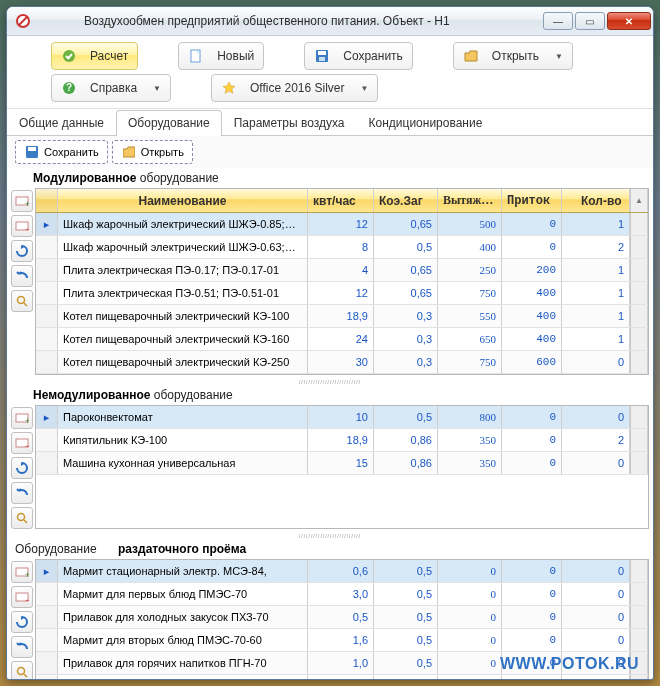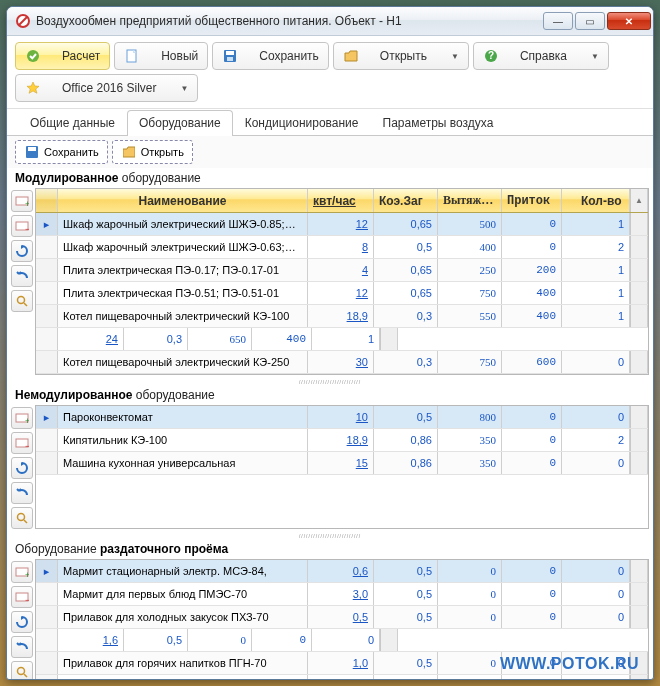--- a/index.html
+++ b/index.html
@@ -24,20 +24,21 @@
   display: flex;
   flex-direction: column;
 }
 .titlebar {
   height: 29px;
   background: linear-gradient(to bottom, #fdfdfe 0%, #ecf0f5 45%, #dde5ed 46%, #e7edf3 100%);
   display: flex;
   align-items: center;
   padding: 0 2px 0 8px;
   border-bottom: 1px solid #c0ccd8;
+  gap: 48px;
 }
 .title-icon { width: 16px; height: 16px; display:flex; align-items:center; justify-content:center; margin-right: 5px; }
 .title-text { font-size: 12px; color: #2b2b2b; flex:1; white-space:nowrap; overflow:hidden; }
 .win-btns { display:flex; gap:0; margin-left:auto; }
 .win-btn {
   width: 30px; height: 18px;
   border: 1px solid #8a9eb5;
   border-radius: 3px;
   margin-left: 2px;
   background: linear-gradient(to bottom, #f6f9fc, #dde6ef);
@@ -49,68 +50,69 @@
   background: linear-gradient(to bottom, #f08d7b 0%, #d9472a 45%, #c72f10 46%, #d84a2c 100%);
   border-color:#8d2e1a; color:#fff; font-weight:bold;
 }
 .toolbar {
   padding: 6px 8px;
   background: #fff;
   border-bottom: 1px solid #e0e0e0;
   display:flex; gap:4px; align-items:center; flex-wrap:wrap;
 }
 .btn {
-  display:flex; align-items:center; gap:21px;
+  display:flex; align-items:center; gap:13px;
   padding: 5px 9px;
   border: 1px solid #c5c5c5;
   border-radius: 4px;
   background: linear-gradient(to bottom, #fefefe 0%, #f1f1f1 100%);
   font-size: 12px; color:#333;
   cursor:pointer;
   white-space:nowrap;
+  margin-left:36px;
 }
 .btn.primary {
   border-color: #d9c96a;
   background: linear-gradient(to bottom, #fffde6 0%, #fff4a6 45%, #ffe978 46%, #fff3b2 100%);
 }
 .btn .drop { font-size:8px; color:#555; margin-left:3px; }
 .ic { width:16px; height:16px; display:inline-flex; align-items:center; justify-content:center; }
-.tabs { display:flex; gap:0; padding: 0 11px; border-bottom:1px solid #c8c8c8; background:#fff; }
+.tabs { display:flex; gap:0; padding: 0 0; border-bottom:1px solid #c8c8c8; background:#fff; }
 .tab {
   padding: 5px 11px 6px;
   font-size:12px; color:#333;
   border:1px solid transparent;
   border-bottom:none;
   cursor:pointer;
   position:relative; top:1px;
 }
 .tab.active { background:#fff; border-color:#c8c8c8; border-radius:4px 4px 0 0; }
 .sub-toolbar { padding:4px 8px; display:flex; gap:4px; background:#fafafa; }
 .sbtn { display:flex; align-items:center; gap:4px; padding:3px 8px; border:1px dashed #88a; border-radius:3px; font-size:11px; background:#fff; cursor:pointer; }
 .section-title { padding: 3px 8px 3px 8px; font-size:12px; color:#222; }
-.section-title b { color:#000; }
+.section-title b { color:#000;margin-left:18px; }
 .grid-wrap { display:flex; padding:0 4px 4px 4px; gap:2px; }
 .vtools { width:22px; display:flex; flex-direction:column; gap:3px; padding-top:2px; }
 .vtools .vtb {
   width:22px; height:22px; border:1px solid #c0c0c0; border-radius:3px;
   background:linear-gradient(to bottom,#fdfdfd,#ececec);
   display:flex; align-items:center; justify-content:center; cursor:pointer;
 }
 .grid-scroll { flex:1; border:1px solid #b8b8b8; background:#fff; position:relative; overflow:hidden; }
 .ghdr, .grow { display:flex; }
 .ghdr { background: linear-gradient(to bottom, #fffbdd 0%, #ffe98f 45%, #fbd767 46%, #ffe790 100%); border-bottom:1px solid #b3a44f; font-weight:bold; color:#333; height:24px; font-size:12px;justify-content:flex-end; }
 .gc { border-right:1px solid #cfcfcf; padding:3px 5px; display:flex; align-items:center; overflow:hidden; white-space:nowrap; text-overflow:ellipsis; height:100%; }
 .grow { height:23px; border-bottom:1px solid #e2e2e2; }
 .grow:nth-child(odd) { background:#fbfbfb; }
 .grow.sel { background:#d7e8f7; }
 .grow .gc:first-child { color:#1a57c5; }
 .num { justify-content:flex-end; color:#1a57c5; }
 .c0 { width:22px; justify-content:center; background:rgba(0,0,0,0.03); }
 .c1 { flex:1; min-width:0; }
-.c2 { width:66px;text-decoration:underline; }
+.c2 { width:66px; }
 .c3 { width:64px; }
 .c4 { width:64px;font-family:Liberation Serif, serif; }
 .c5 { width:60px;font-family:Liberation Mono, monospace; }
 .c6 { width:54px;margin-left:14px; }
 .csb { width:18px; background:#efefef; border-left:1px solid #c8c8c8; justify-content:center; color:#777; font-size:8px; }
 .resizer { height:6px; cursor:row-resize; display:flex; align-items:center; justify-content:center; color:#888; letter-spacing:1px; font-size:5px; user-select:none; }
 .footer-link { position:absolute; bottom:6px; right:14px; font-size:16px; color:#2f72c4; font-weight:bold; letter-spacing:.5px; }
 </style>
 </head>
 <body>
@@ -187,22 +189,22 @@
           </svg>
         </span>
       <span>Office 2016 Silver</span>
       <span class="drop">▼</span>
     </div>
   </div>
 
   <div class="tabs">
     <div class="tab">Общие данные</div>
     <div class="tab active">Оборудование</div>
+    <div class="tab">Параметры воздуха</div>
     <div class="tab">Кондиционирование</div>
-    <div class="tab">Параметры воздуха</div>
   </div>
 
   <div class="sub-toolbar">
     <div class="sbtn">
       <span class="ic">
           <svg width="12" height="12">
             <rect x="0" y="0" width="12" height="12" rx="1" fill="#3b7cc4"></rect>
             <rect x="2" y="1" width="8" height="4" fill="#fff"></rect>
           </svg>
         </span>
@@ -310,20 +312,21 @@
               <div class="gc c1">Котел пищеварочный электрический  КЭ-100</div>
               <div class="gc c2 num">18,9</div>
               <div class="gc c3 num">0,3</div>
               <div class="gc c4 num">550</div>
               <div class="gc c5 num">400</div>
               <div class="gc c6 num">1</div>
               <div class="gc csb"></div>
             </div>
             <div class="grow">
               <div class="gc c0"></div>
+              <div class="gc c1">Котел пищеварочный электрический  КЭ-160</div>
               <div class="gc c2 num">24</div>
               <div class="gc c3 num">0,3</div>
               <div class="gc c4 num">650</div>
               <div class="gc c5 num">400</div>
               <div class="gc c6 num">1</div>
               <div class="gc csb"></div>
             </div>
             <div class="grow">
               <div class="gc c0"></div>
               <div class="gc c1">Котел пищеварочный электрический  КЭ-250</div>
@@ -469,20 +472,21 @@
               <div class="gc c1">Прилавок для холодных закусок ПХЗ-70</div>
               <div class="gc c2 num">0,5</div>
               <div class="gc c3 num">0,5</div>
               <div class="gc c4 num">0</div>
               <div class="gc c5 num">0</div>
               <div class="gc c6 num">0</div>
               <div class="gc csb"></div>
             </div>
             <div class="grow">
               <div class="gc c0"></div>
+              <div class="gc c1">Мармит для вторых блюд ПМЭС-70-60</div>
               <div class="gc c2 num">1,6</div>
               <div class="gc c3 num">0,5</div>
               <div class="gc c4 num">0</div>
               <div class="gc c5 num">0</div>
               <div class="gc c6 num">0</div>
               <div class="gc csb"></div>
             </div>
             <div class="grow">
               <div class="gc c0"></div>
               <div class="gc c1">Прилавок для горячих напитков ПГН-70</div>

